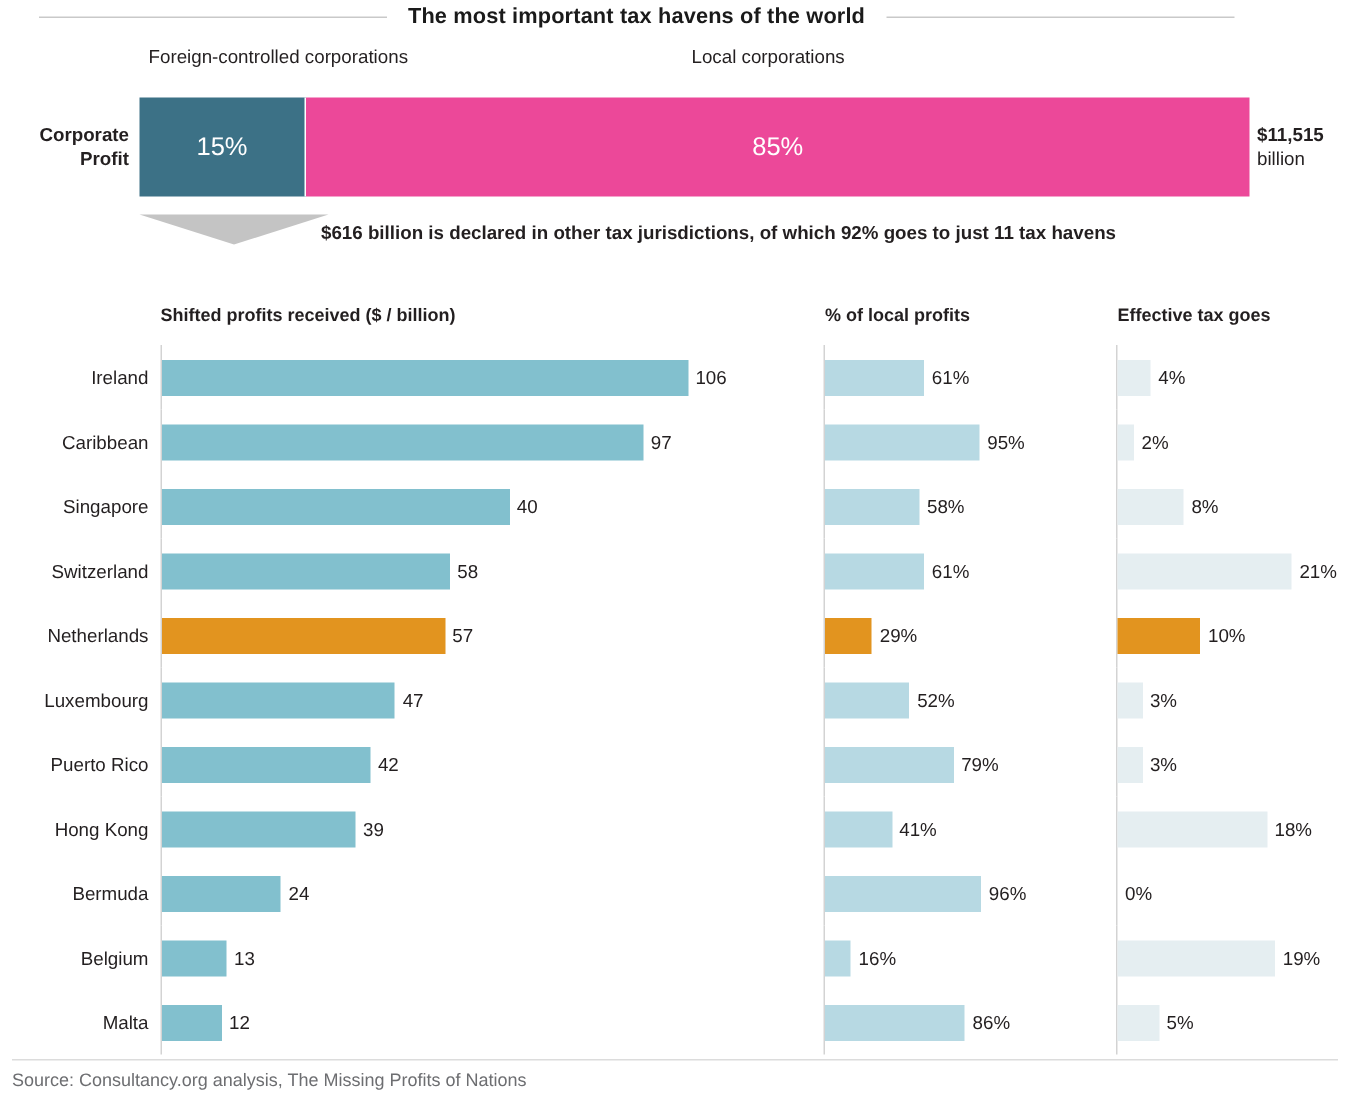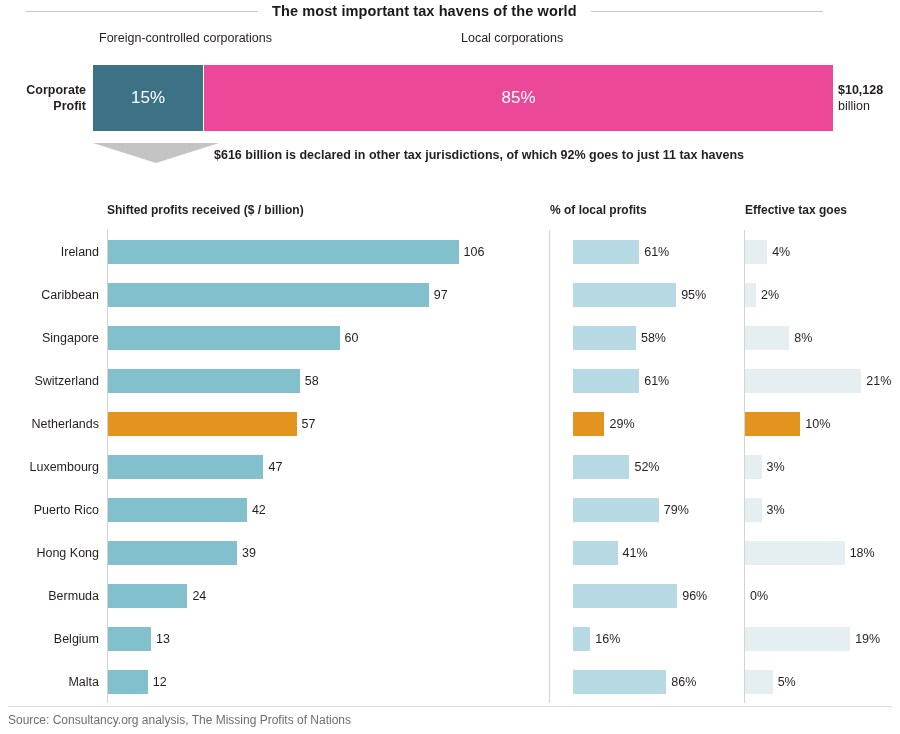--- a/index.html
+++ b/index.html
@@ -169,21 +169,21 @@
     top: 0;
     width: 1px; height: 43px;
     background: #d3d3d3;
   }
   .axis.a1 { left: 107px; }
   .axis.a2 { left: 549px; }
   .axis.a3 { left: 744px; }
 
   .track { position: absolute; top: 0; height: 43px; }
   .track.t1 { left: 108px; width: 430px; }
-  .track.t2 { left: 550px; width: 190px; margin-left: 23px; }
+  .track.t2 { left: 550px; width: 190px; }
   .track.t3 { left: 745px; width: 155px; }
 
   .bar {
     position: absolute;
     top: 10px;
     height: 24px;
   }
   .bar.c1 { background: #82c0ce; }
   .bar.c2 { background: #b7d9e3; }
   .bar.c3 { background: #e5eef1; }
@@ -232,21 +232,21 @@
 <div class="stack-wrap">
   <div class="stack-label">
     <span>Corporate</span>
     <span>Profit</span>
   </div>
   <div class="stack-bar">
     <div class="seg foreign" id="seg-foreign" style="width: 15%;">15%</div>
     <div class="seg local" id="seg-local" style="width: 85%;">85%</div>
   </div>
   <div class="stack-total">
-    <span class="amt">$10,128</span>
+    <span class="amt">$11,515</span>
     <span class="unit">billion</span>
   </div>
 </div>
 
 <div class="note-wrap">
   <div class="note-arrow"></div>
   <div class="note-text">$616 billion is declared in other tax jurisdictions, of which 92% goes to just 11 tax havens</div>
 </div>
 
 <div class="panel-heads">
@@ -290,21 +290,21 @@
       <div class="track t3">
         <div class="bar c3" style="left: 0px; width: 11.0714px;"></div>
         <div class="val" style="left: 11.0714px;">2%</div>
       </div>
     </div>
     <div class="row">
       <div class="row-label">Singapore</div>
       <div class="axis a1"></div>
       <div class="track t1">
         <div class="bar c1" style="left: 0px; width: 231.538px;"></div>
-        <div class="val" style="left: 231.538px;">60</div>
+        <div class="val" style="left: 231.538px;">40</div>
       </div>
       <div class="axis a2"></div>
       <div class="track t2">
         <div class="bar c2" style="left: 0px; width: 62.9714px;"></div>
         <div class="val" style="left: 62.9714px;">58%</div>
       </div>
       <div class="axis a3"></div>
       <div class="track t3">
         <div class="bar c3" style="left: 0px; width: 44.2857px;"></div>
         <div class="val" style="left: 44.2857px;">8%</div>

